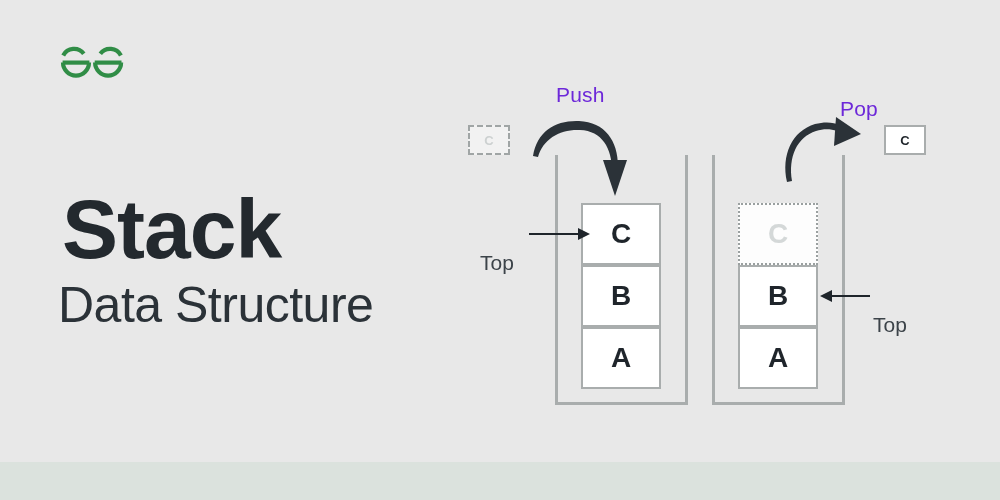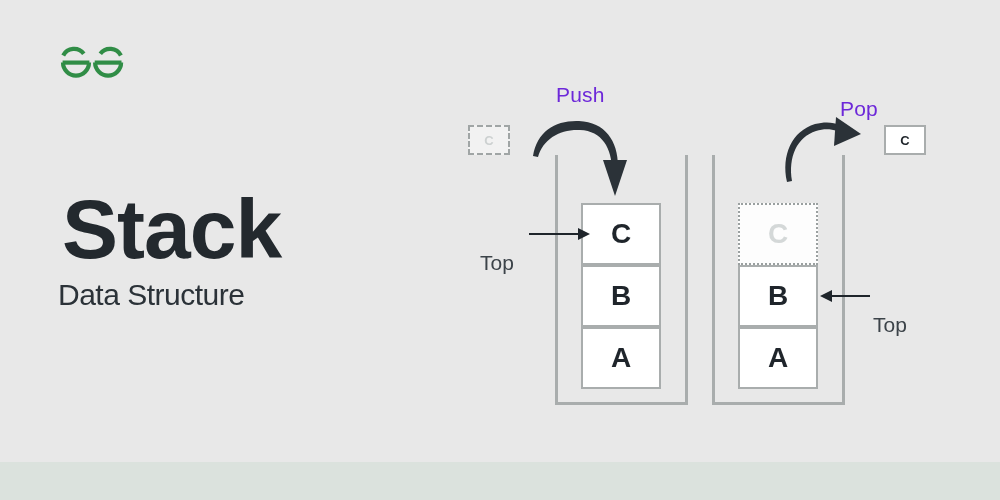--- a/index.html
+++ b/index.html
@@ -48,21 +48,21 @@
     font-weight: bold;
     color: #23292e;
     letter-spacing: -1px;
     line-height: 1;
     margin: 4px;
   }
   .subtitle {
     position: absolute;
     left: 58px;
     top: 280px;
-    font-size: 30px;
+    font-size: 50px;
     font-weight: normal;
     color: #2b3238;
     letter-spacing: -0.5px;
     line-height: 1;
     margin: 0;
   }
 
   
   .section-label {
     position: absolute;

